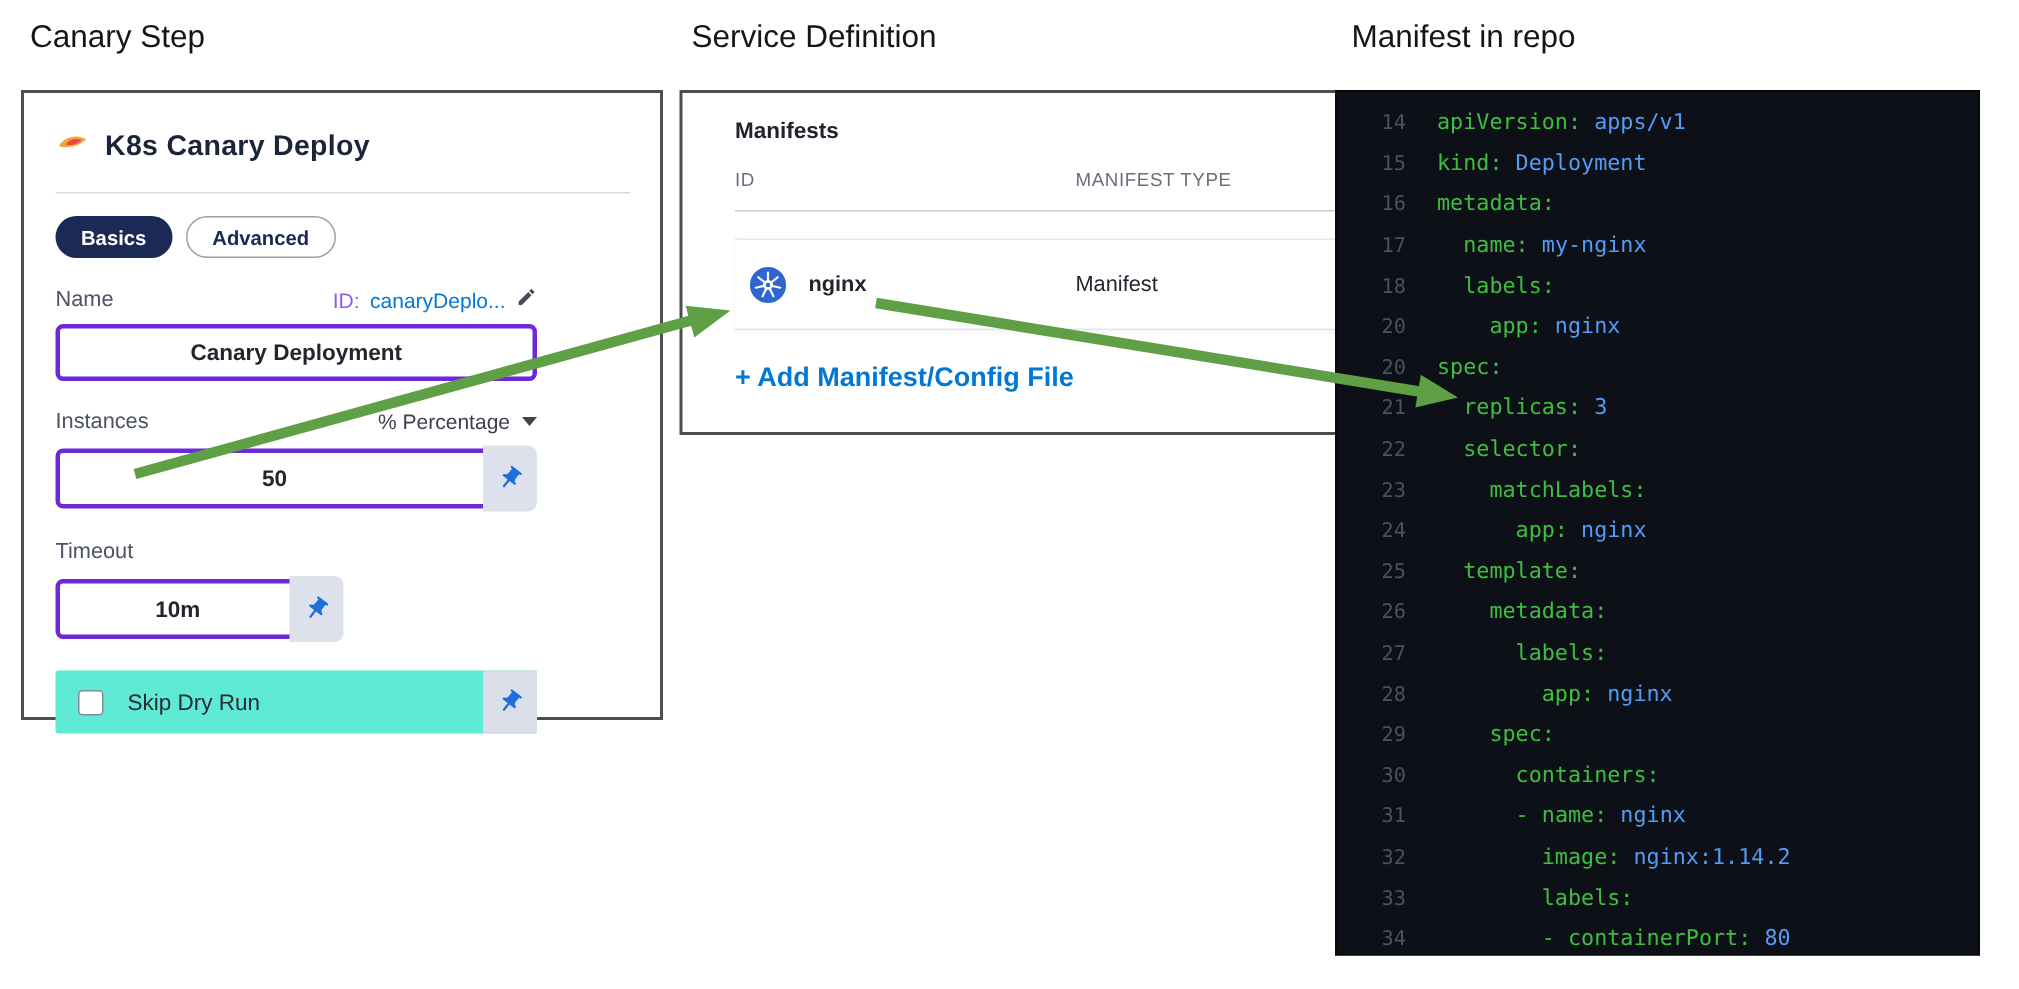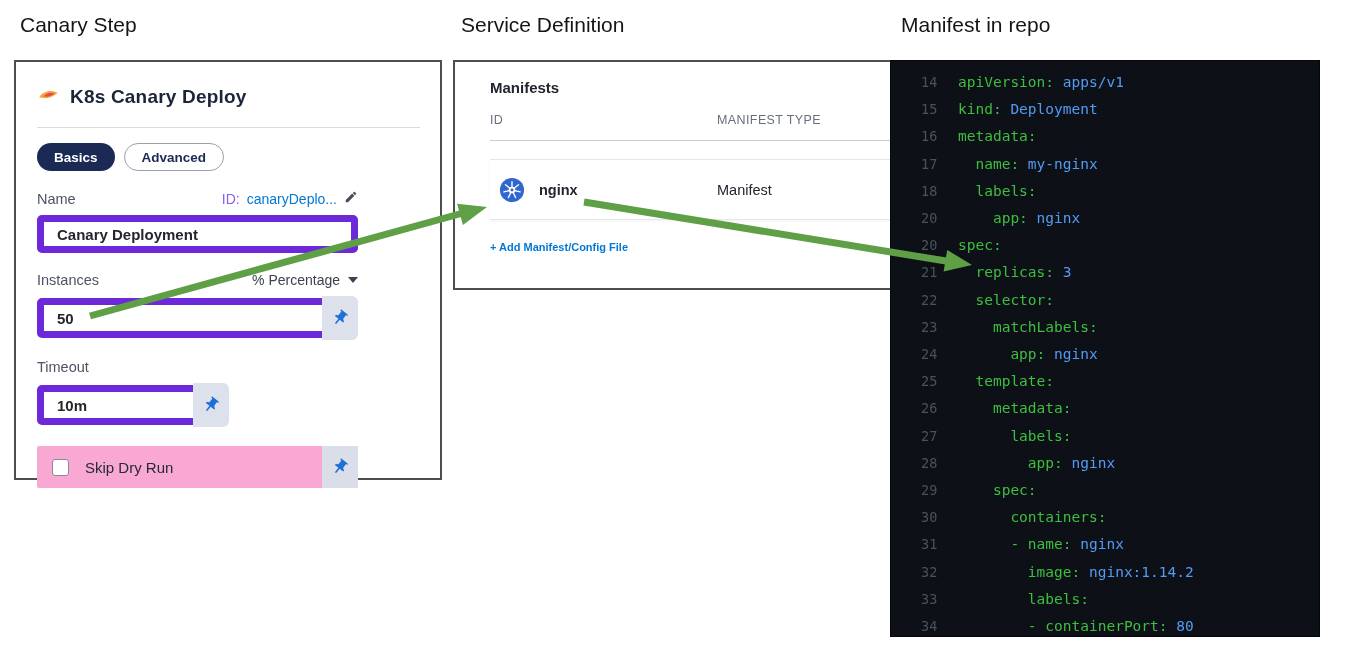--- a/index.html
+++ b/index.html
@@ -36,52 +36,52 @@
   .label-row { width:321px; display:flex; justify-content:space-between; align-items:flex-end;
                margin-top:19px; margin-bottom:8px; }
   .field-label { font-size:14.5px; color:#4c5362; }
   .id-group { display:flex; align-items:center; gap:7px; font-size:14px; }
   .id-prefix { color:#8b5cf6; }
   .id-link { color:#0278d5; cursor:pointer; }
   .unit-select { display:flex; align-items:center; gap:8px; font-size:14px; color:#3c414d; cursor:pointer; }
   .caret-down { width:0; height:0; border-left:5px solid transparent; border-right:5px solid transparent;
                 border-top:6px solid #3e4350; }
 
-  .text-input { width:321px; height:38px; border:7px solid #6d28d9; border-radius:5px;
+  .text-input { width:321px; height:38px; border:3px solid #6d28d9; border-radius:5px;
                 font-size:15px; font-weight:bold; color:#23262e; padding:0 13px;
-                font-family:"Liberation Sans", sans-serif; background:#fff; outline:none; }
+                font-family:"Liberation Sans", sans-serif; background:#fff; outline:none;text-align:center; }
   .input-with-pin { display:flex; align-items:center; width:321px; }
   .input-with-pin.narrow { width:192px; }
   .input-with-pin .text-input { flex:1; height:40px; min-width:0; }
   .pin-addon { width:36px; height:44px; background:#dce1eb; border-radius:0 6px 6px 0;
                margin-left:-7px; display:flex; align-items:center; justify-content:center;
                cursor:pointer; flex:none; }
   .pin-icon svg { transform:rotate(38deg); display:block; }
 
-  .skip-row { width:321px; height:42px; background:#f9a8d4; margin-top:19px;
+  .skip-row { width:321px; height:42px; background:#5eead4; margin-top:19px;
               display:flex; align-items:center; position:relative; border-radius:2px; }
   .checkbox { width:17px; height:17px; border:1.5px solid #858c99; border-radius:3px;
               background:#fff; margin-left:15px; cursor:pointer; appearance:none; }
   .skip-label { margin-left:13px; font-size:15px; color:#262a33; }
   .skip-pin { position:absolute; right:0; top:0; width:36px; height:42px; background:#d9dee8;
               display:flex; align-items:center; justify-content:center; cursor:pointer; }
 
   
   .sp-title { margin:17px 0 0 35px; font-size:15px; font-weight:bold; color:#21242c; }
   .sp-headers { display:flex; margin:17px 0 0 35px; font-size:12.5px; color:#68707e; letter-spacing:.4px; }
   .sp-headers .cell-id-h { width:227px; }
   .sp-divider { height:1px; background:#c9ccd4; margin:13px 0 0 35px; }
   .manifest-row { margin:18px 0 0 35px; height:61px; display:flex; align-items:center;
                   background:#fff; border-top:1px solid #e4e6eb; border-bottom:1px solid #e4e6eb;
                   box-shadow:0 1px 3px rgba(30,40,60,.06); cursor:pointer; }
   .cell-id { width:227px; display:flex; align-items:center; }
   .k8s-badge { width:26px; height:26px; margin-left:9px; flex:none; }
   .manifest-id { margin-left:14px; font-size:14.5px; font-weight:bold; color:#23262e; }
   .cell-type { font-size:14.5px; color:#23262e; }
-  .add-link { margin:21px 0 0 35px; font-size:11px; font-weight:bold; color:#0278d5; cursor:pointer; }
+  .add-link { margin:21px 0 0 35px; font-size:18px; font-weight:bold; color:#0278d5; cursor:pointer; }
 
   
   .lines { padding-top:8px; font-family:"DejaVu Sans Mono", monospace;
            font-size:14.5px; line-height:27.2px; }
   .line { display:flex; white-space:pre; }
   .lnum { width:37px; text-align:right; color:#4a525b; flex:none; font-size:13.5px;padding-left:30px; }
   .lcode { padding-left:30px; }
   .key { color:#3ebe3e; }
   .val { color:#539bf5; }
 

